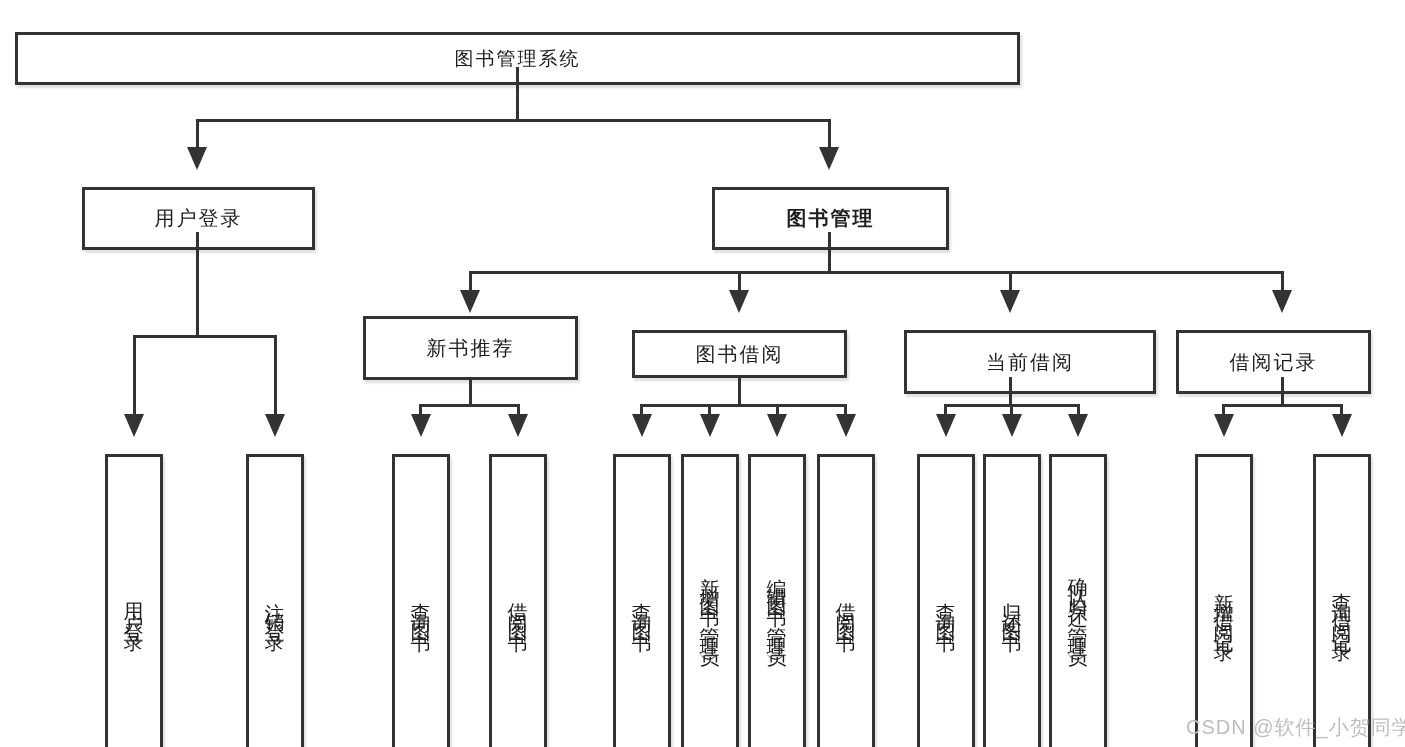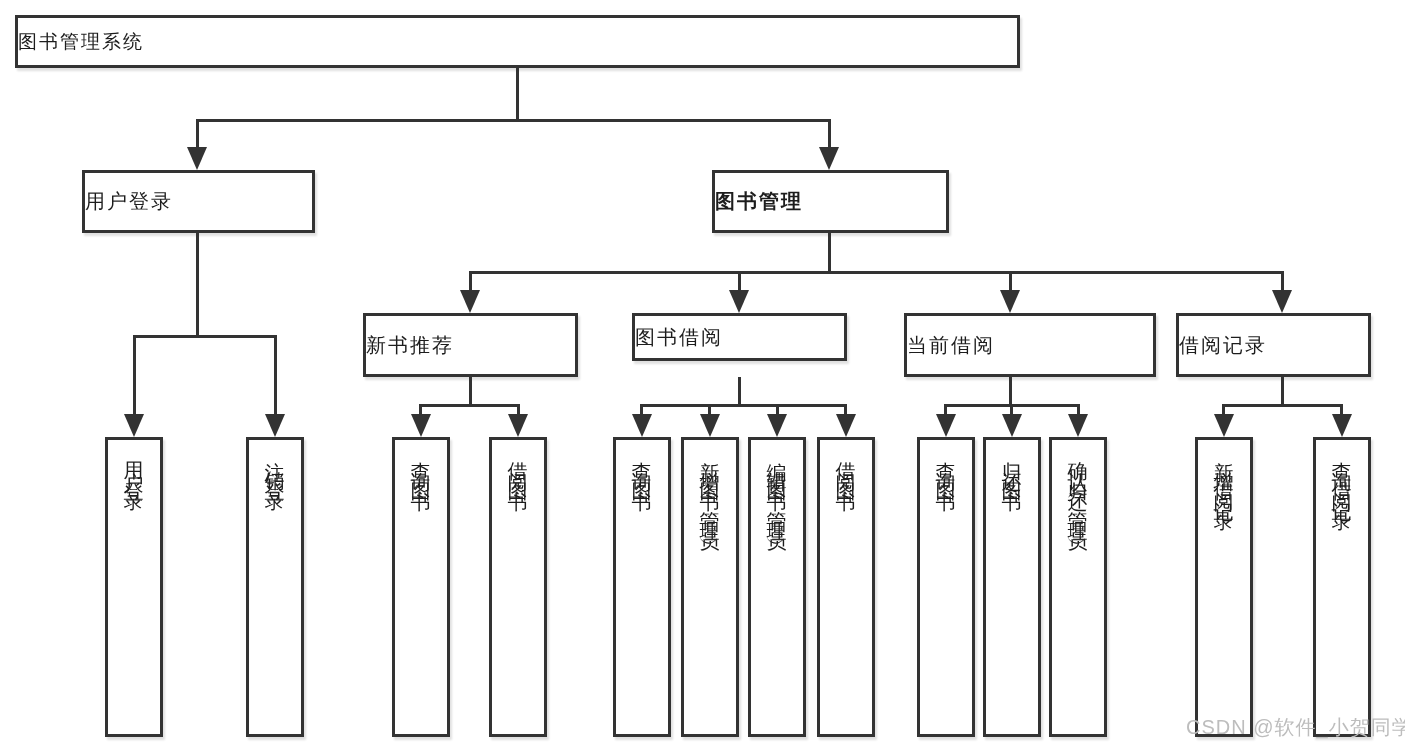--- a/index.html
+++ b/index.html
@@ -20,22 +20,23 @@
     overflow: hidden;
   }
 
   .box {
     position: absolute;
     border: 3px solid var(--line);
     background: #ffffff;
     color: var(--text);
     display: flex;
     align-items: center;
-    justify-content: flex-start;
+    justify-content: center;
     box-shadow: 2px 3px 2px rgba(0,0,0,0.12);
+    margin-top: 17px;
   }
   .hbox {
     font-size: 20px;
     letter-spacing: 2px;
     white-space: nowrap;
   }
   .rootbox { font-size: 19px; }
   .vbox {
     writing-mode: vertical-rl;
     text-orientation: mixed;
@@ -74,21 +75,21 @@
     <span>图书管理系统</span>
   </div>
 
   <div class="box hbox" style="left:82px; top:170px; width:233px; height:63px;">
     <span>用户登录</span>
   </div>
   <div class="box hbox" style="left:712px; top:170px; width:237px; height:63px;font-weight:bold;">
     <span>图书管理</span>
   </div>
 
-  <div class="box hbox" style="left:363px; top:313px; width:215px; height:64px;">
+  <div class="box hbox" style="left:363px; top:299px; width:215px; height:64px;">
     <span>新书推荐</span>
   </div>
   <div class="box hbox" style="left:632px; top:313px; width:215px; height:48px;">
     <span>图书借阅</span>
   </div>
   <div class="box hbox" style="left:904px; top:313px; width:252px; height:64px;">
     <span>当前借阅</span>
   </div>
   <div class="box hbox" style="left:1176px; top:313px; width:195px; height:64px;">
     <span>借阅记录</span>

